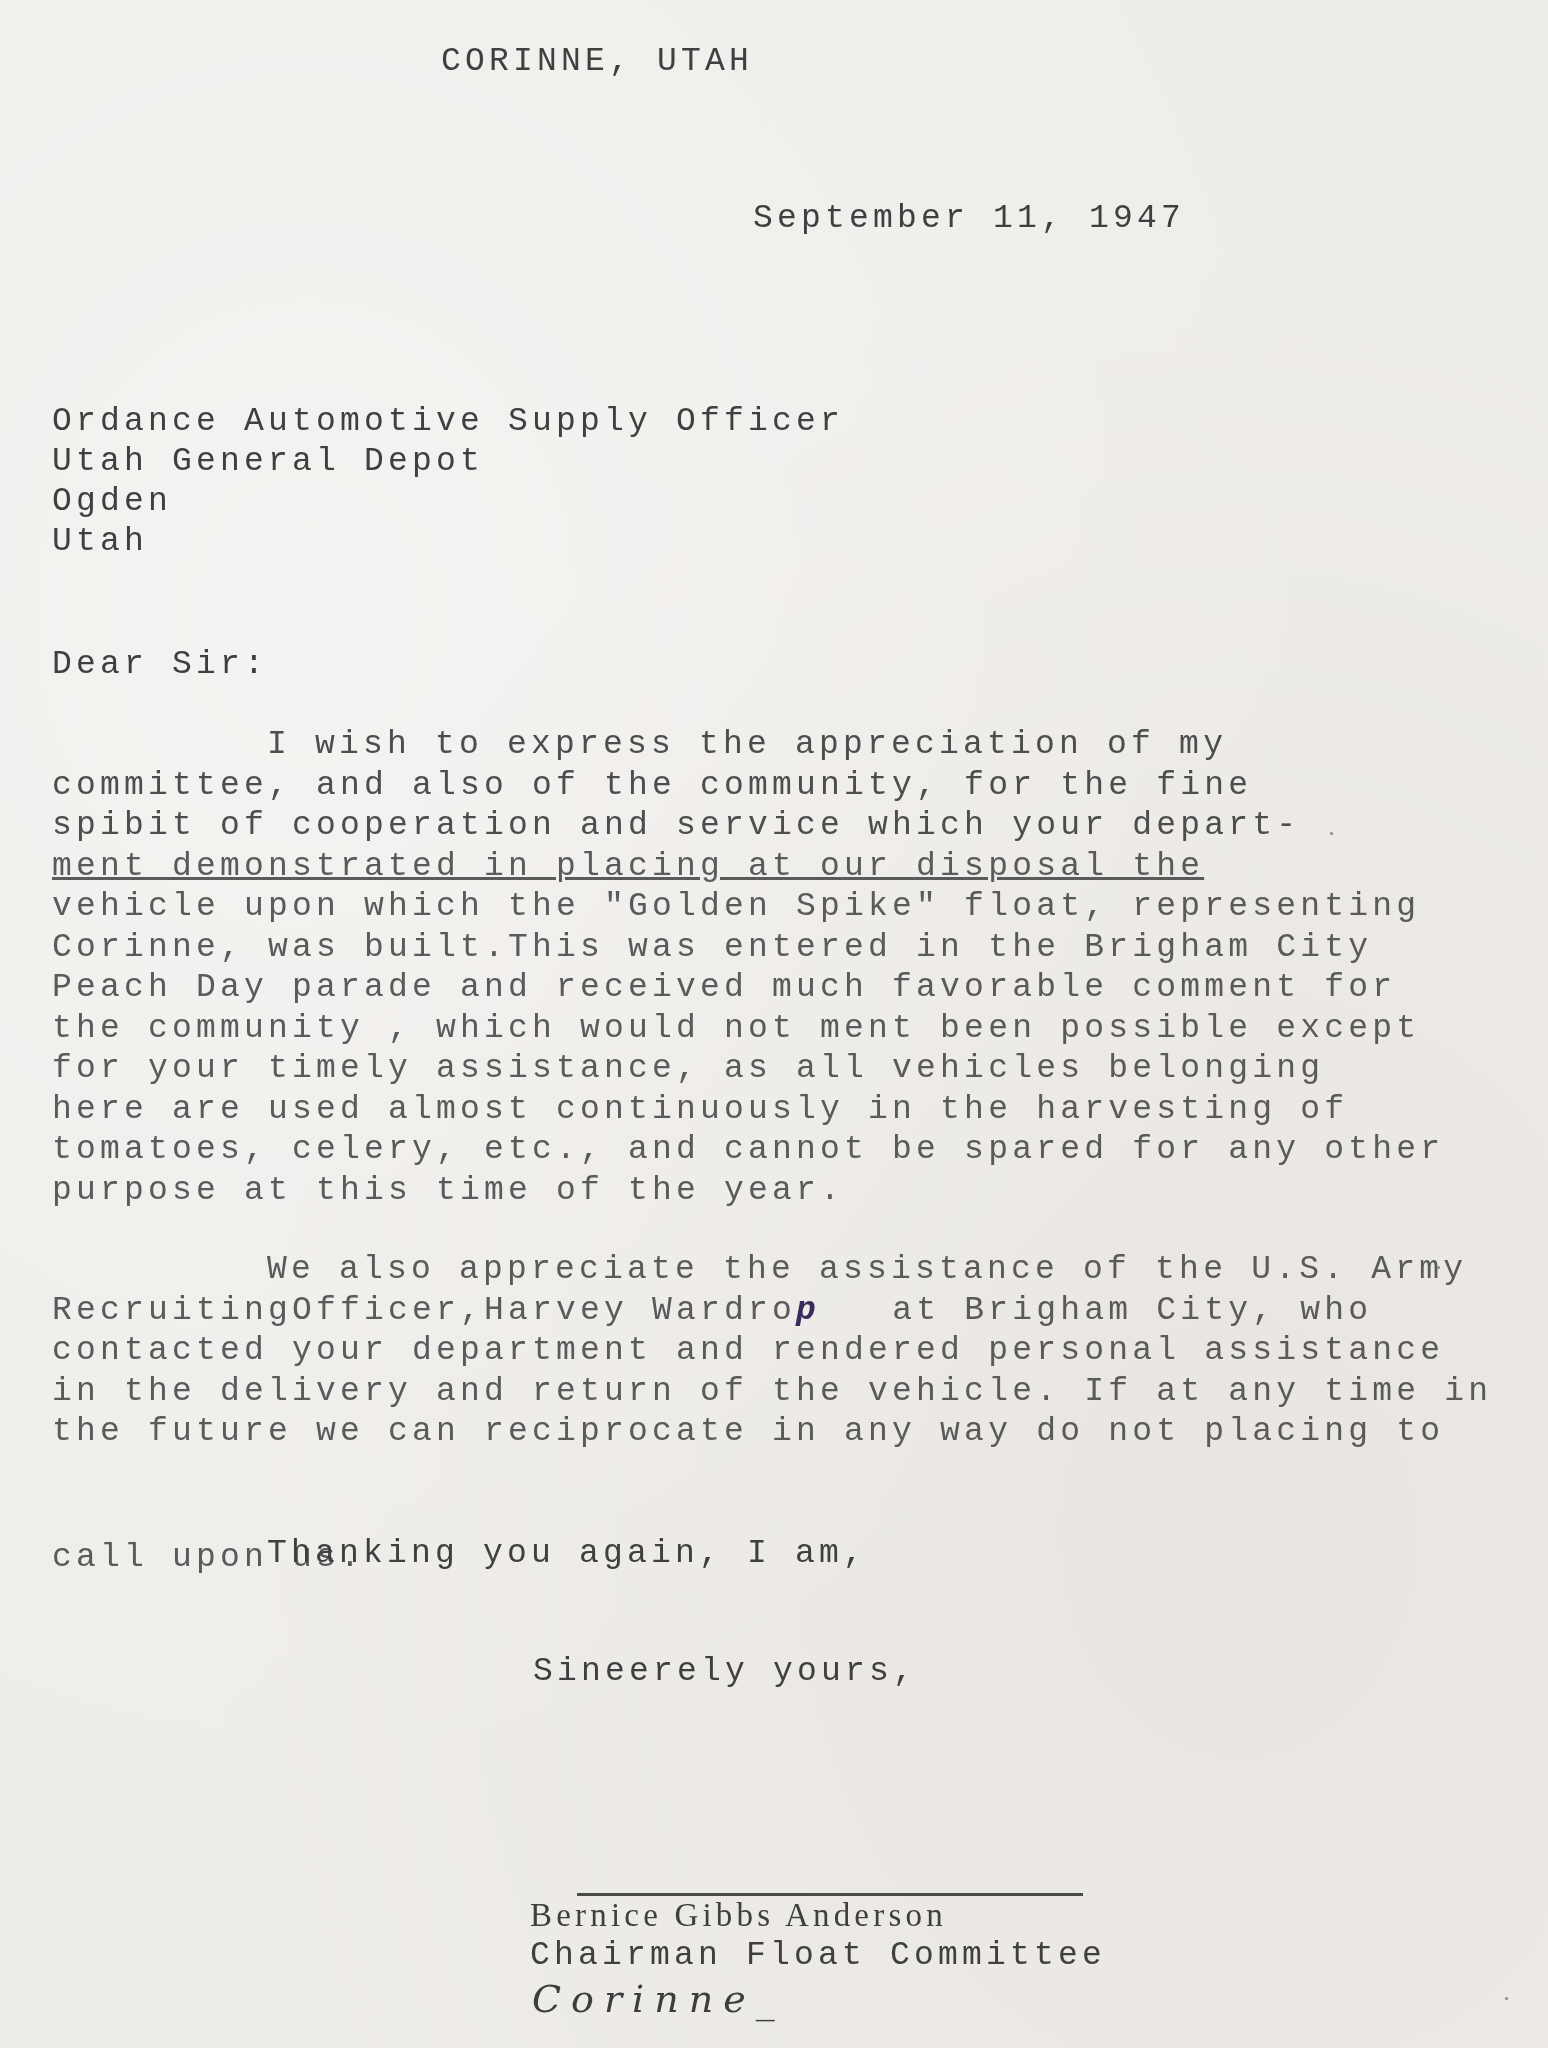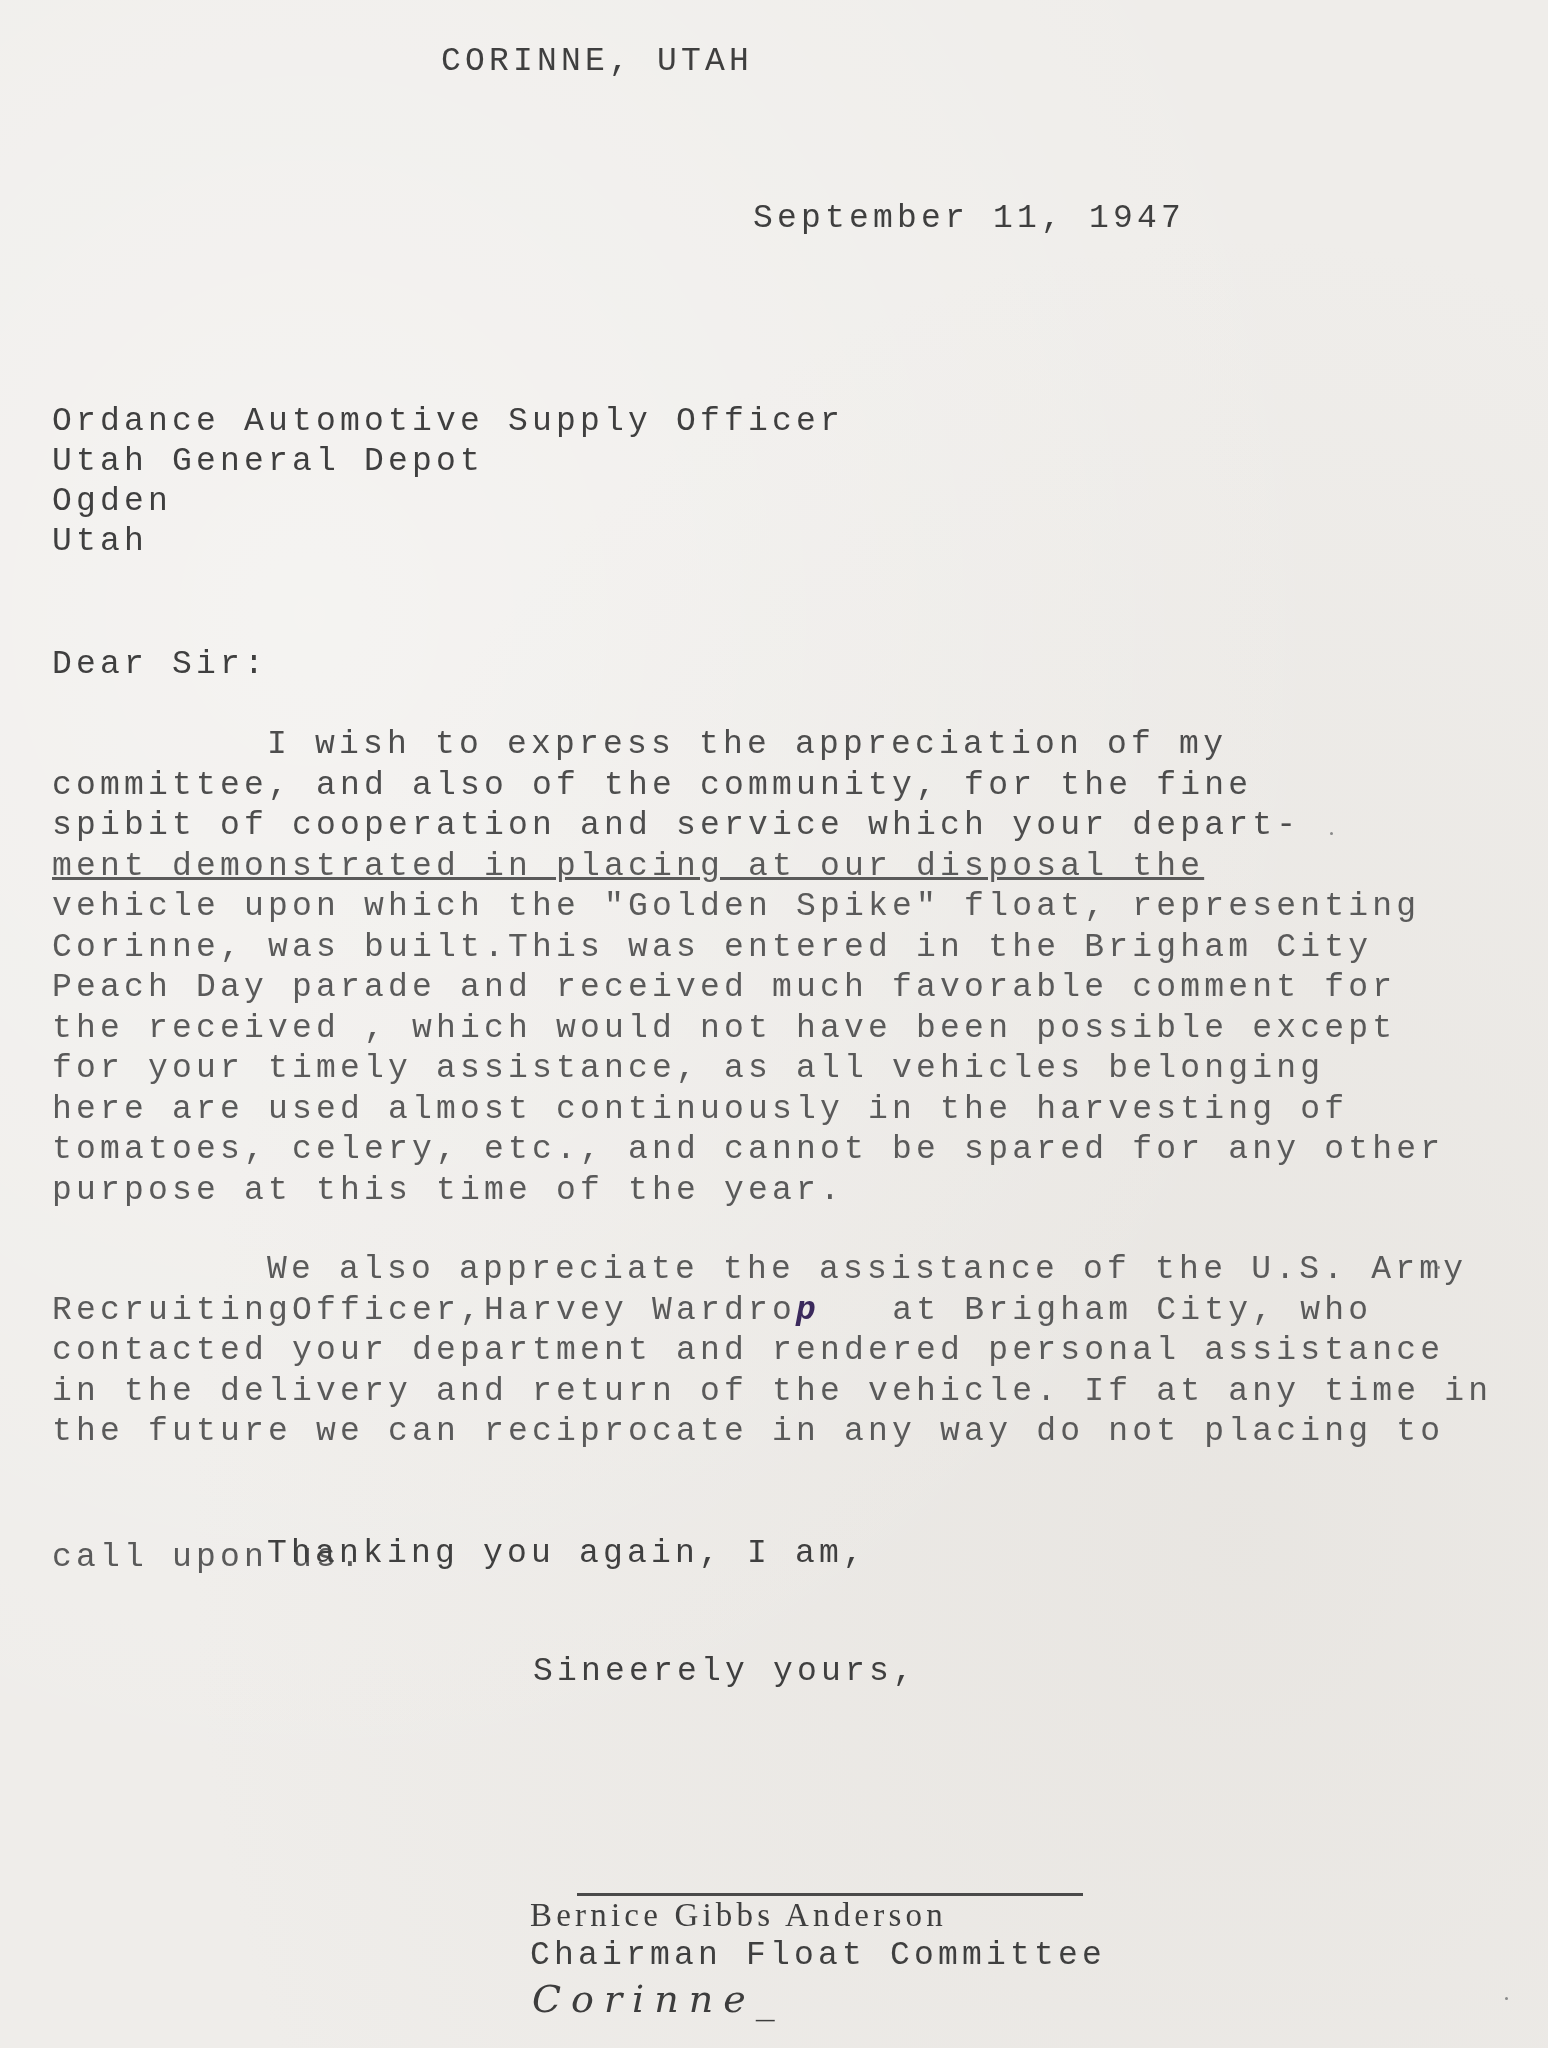--- a/index.html
+++ b/index.html
@@ -100,21 +100,21 @@
 <div class="line salutation dark">Dear Sir:</div>
 
 <div>
   <div class="line indent mid" style="top:725px;">I wish to express the appreciation of my</div>
   <div class="line body-line mid" style="top:766px;">committee, and also of the community, for the fine</div>
   <div class="line body-line mid" style="top:806px;">spibit of cooperation and service which your depart-</div>
   <div class="line body-line light" style="top:847px;text-decoration:underline;">ment demonstrated in placing at our disposal the</div>
   <div class="line body-line light" style="top:887px;">vehicle upon which the "Golden Spike" float, representing</div>
   <div class="line body-line light" style="top:928px;">Corinne, was built.This was entered in the Brigham City</div>
   <div class="line body-line light" style="top:968px;">Peach Day parade and received much favorable comment for</div>
-  <div class="line body-line light" style="top:1009px;">the received , which would not have been possible except</div>
+  <div class="line body-line light" style="top:1009px;">the community , which would not ment been possible except</div>
   <div class="line body-line light" style="top:1049px;">for your timely assistance, as all vehicles belonging</div>
   <div class="line body-line light" style="top:1090px;">here are used almost continuously in the harvesting of</div>
   <div class="line body-line light" style="top:1130px;">tomatoes, celery, etc., and cannot be spared for any other</div>
   <div class="line body-line light" style="top:1171px;">purpose at this time of the year.</div>
 </div>
 
 <div>
   <div class="line indent light" style="top:1250px;text-align:right;">We also appreciate the assistance of the U.S. Army</div>
   <div class="line body-line light" style="top:1291px;"><span>RecruitingOfficer,Harvey Wardro</span><span class="ink-p">p</span><span>   at Brigham City, who</span></div>
   <div class="line body-line light" style="top:1331px;">contacted your department and rendered personal assistance</div>

